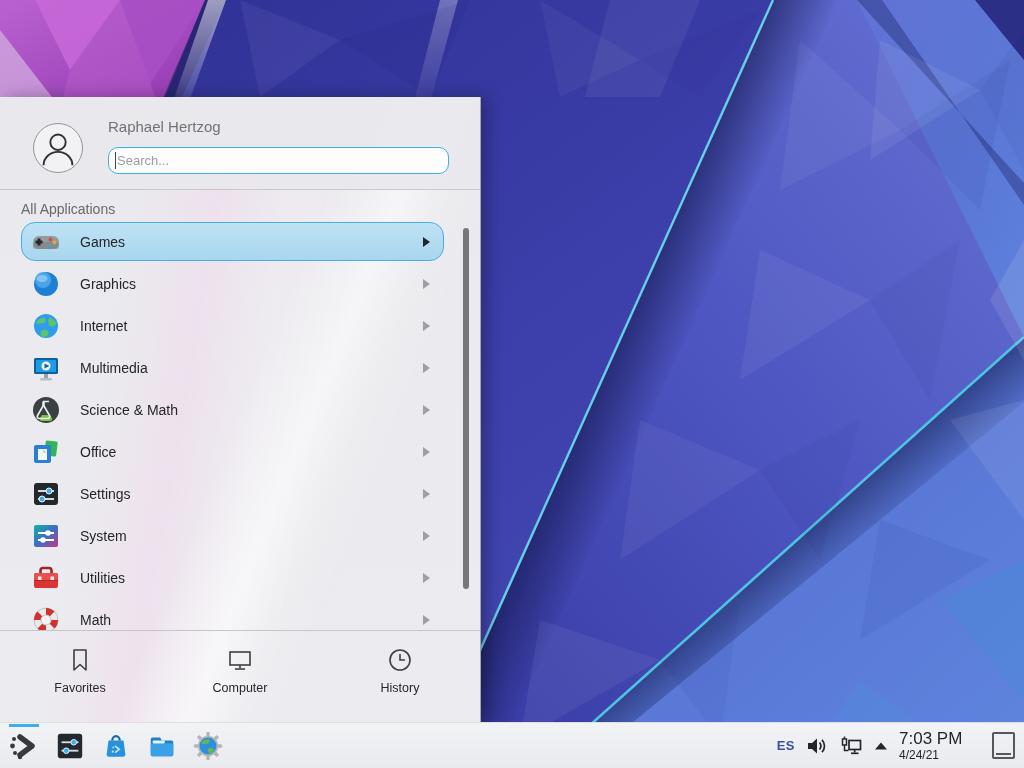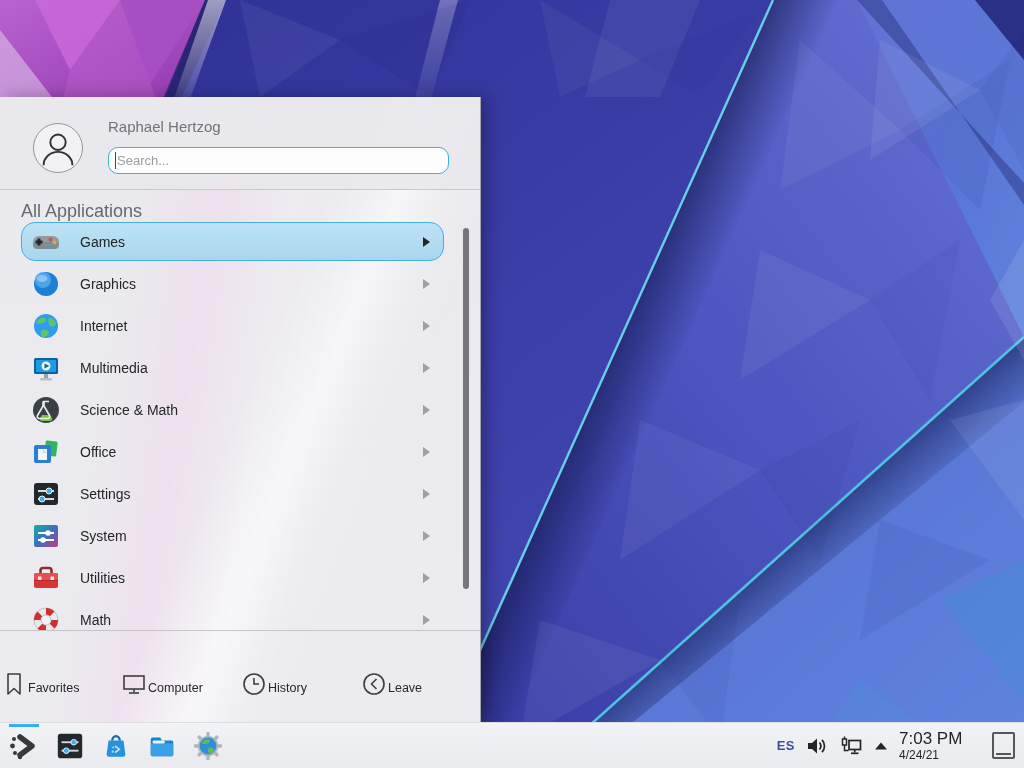--- a/index.html
+++ b/index.html
@@ -21,34 +21,34 @@
   .avatar{position:absolute;left:33px;top:26px;width:50px;height:50px;border-radius:50%;
     border:1px solid #93939a;background:rgba(248,248,250,.6);display:flex;align-items:center;justify-content:center;}
   .user-name{position:absolute;left:108px;top:21px;font-size:15px;color:#737373;}
   .search-wrap{position:absolute;left:108px;top:50px;width:341px;height:27px;}
   .search-wrap input{width:100%;height:100%;border:1px solid #3daee9;border-radius:10px;
     background:#fdfdfe;padding:0 6px 0 8px;font-size:13px;color:#232629;outline:none;
     font-family:"Liberation Sans","DejaVu Sans",sans-serif;}
   .search-wrap input::placeholder{color:#9a9da1;opacity:1;}
   .caret{position:absolute;left:7px;top:5px;width:1px;height:17px;background:#44474a;}
 
-  .section-label{position:absolute;left:21px;top:104px;font-size:18px;color:#67696c;}
+  .section-label{position:absolute;left:21px;top:104px;font-size:14px;color:#67696c;}
   .app-list{position:absolute;left:0;top:125px;right:0;bottom:92px;overflow:hidden;}
   .row{display:flex;align-items:center;height:39px;margin:0 36px 3px 21px;width:423px;
     padding-left:8px;border:1px solid transparent;border-radius:14px;}
   .row.selected{background:linear-gradient(180deg,#bfe2f4,#a8d6ee);border-color:#45aee8;}
   .row .icn{width:32px;height:32px;flex:none;}
   .row .lbl{margin-left:18px;font-size:14px;color:#232629;}
   .arrow{margin-left:auto;margin-right:13px;width:0;height:0;border-style:solid;
     border-width:5px 0 5px 7px;border-color:transparent transparent transparent #9aa0a5;}
   .row.selected .arrow{border-left-color:#232629;}
   .scrollbar{position:absolute;right:11px;top:131px;width:6px;height:361px;border-radius:3px;background:#76777b;}
 
   .kick-footer{position:absolute;left:0;right:0;bottom:0;height:92px;border-top:1px solid #c6c5ca;display:flex;}
-  .tab{position:relative;flex:1;display:flex;flex-direction:row;align-items:center;padding-top:15px;}
+  .tab{position:relative;flex:1;display:flex;flex-direction:column;align-items:center;padding-top:15px;}
   .tab.active::before{content:"";position:absolute;top:-2px;left:7px;right:7px;height:3px;background:#3daee9;border-radius:1px;}
   .tab .ticn{width:28px;height:28px;}
   .tab .tlbl{margin-top:7px;font-size:12.5px;color:#26282b;}
 
   
   .taskbar{position:absolute;left:0;right:0;bottom:0;height:46px;z-index:3;
     background:linear-gradient(180deg,#f2f3f5,#e9eaee);border-top:1px solid #dddee2;
     display:flex;align-items:center;}
   .tb-left{display:flex;align-items:center;gap:14px;padding-left:8px;}
   .tb-btn{position:relative;width:32px;height:32px;display:flex;align-items:center;justify-content:center;}
@@ -307,27 +307,20 @@
           <line x1="9" y1="23" x2="19" y2="23" stroke="#3c3f41" stroke-width="1.6"></line>
         </svg>
         <span class="tlbl">Computer</span>
       </div>
       <div class="tab">
         <svg class="ticn" viewBox="0 0 28 28">
           <circle cx="14" cy="14" r="10" fill="none" stroke="#3c3f41" stroke-width="1.6"></circle>
           <path d="M14,8 v6 h5" fill="none" stroke="#3c3f41" stroke-width="1.6"></path>
         </svg>
         <span class="tlbl">History</span>
-      </div>
-      <div class="tab">
-        <svg class="ticn" viewBox="0 0 28 28">
-          <circle cx="14" cy="14" r="10" fill="none" stroke="#3c3f41" stroke-width="1.6"></circle>
-          <path d="M16.5,9 L11.5,14 L16.5,19" fill="none" stroke="#3c3f41" stroke-width="1.6"></path>
-        </svg>
-        <span class="tlbl">Leave</span>
       </div>
     </div>
   </div>
 
   <div class="taskbar">
     <div class="tb-left">
       <div class="tb-btn active">
         <svg width="30" height="30" viewBox="0 0 30 30">
           <g fill="#373a3d">
             <circle cx="5" cy="8" r="2"></circle>

